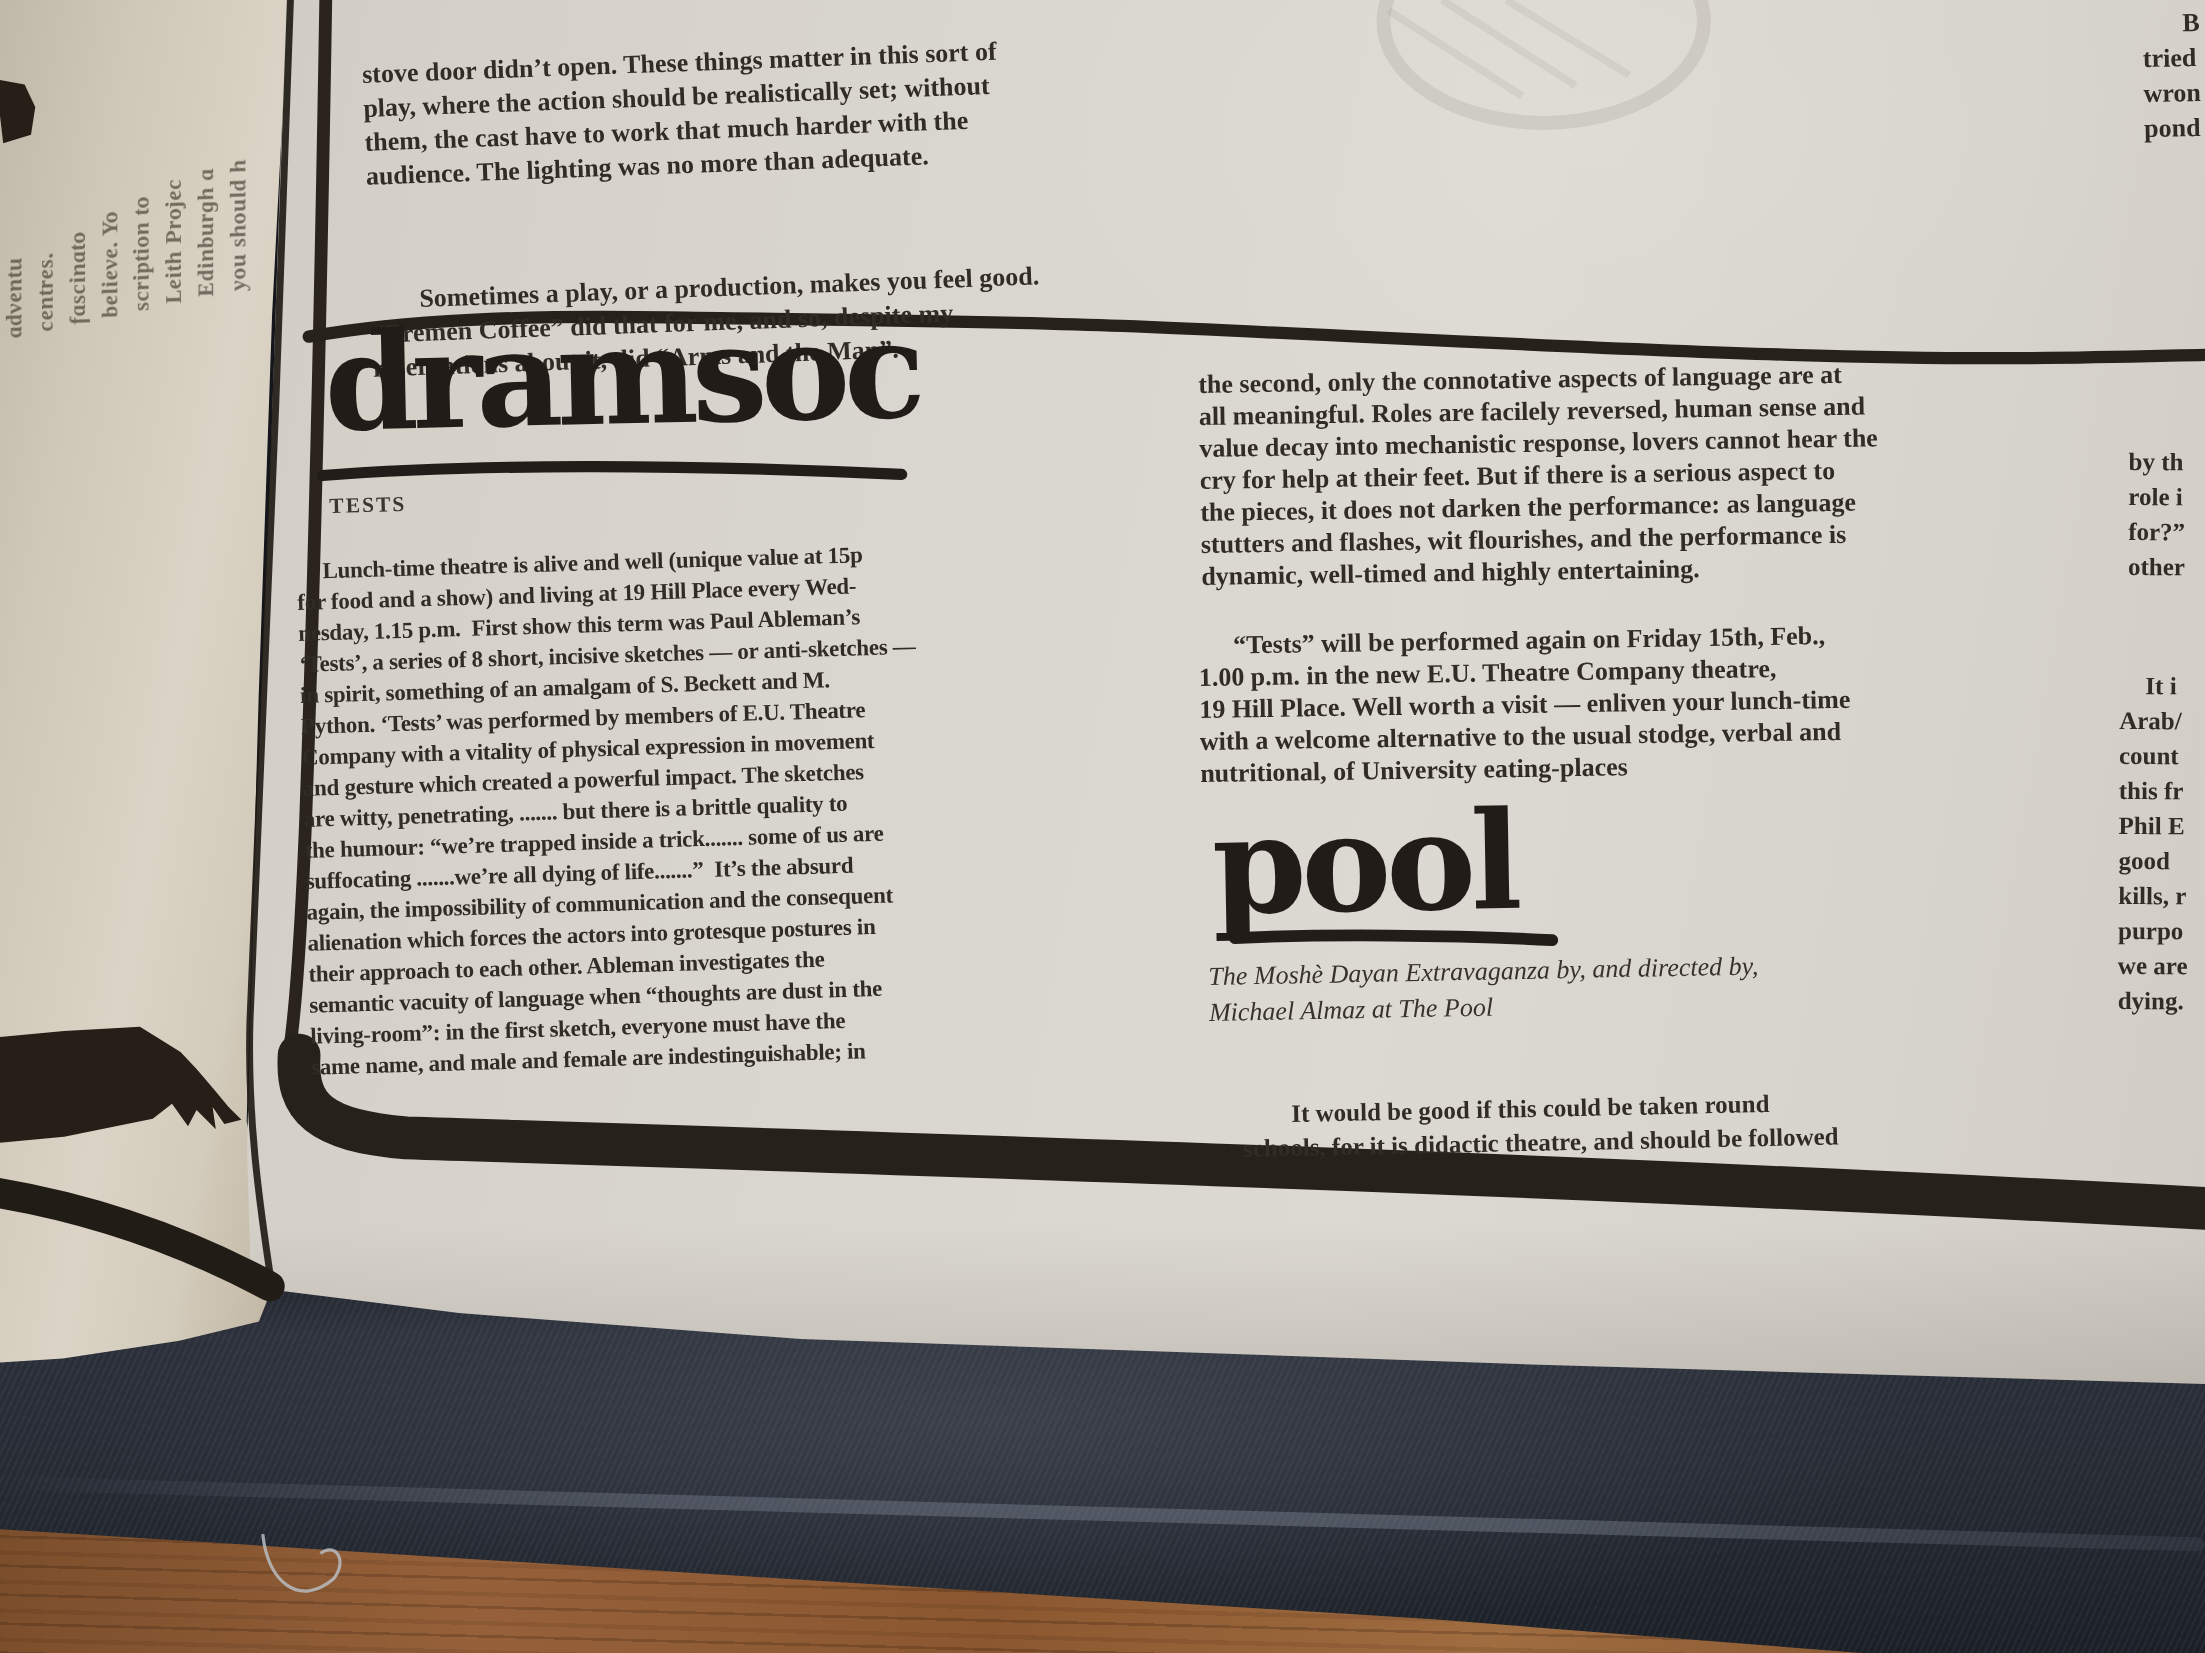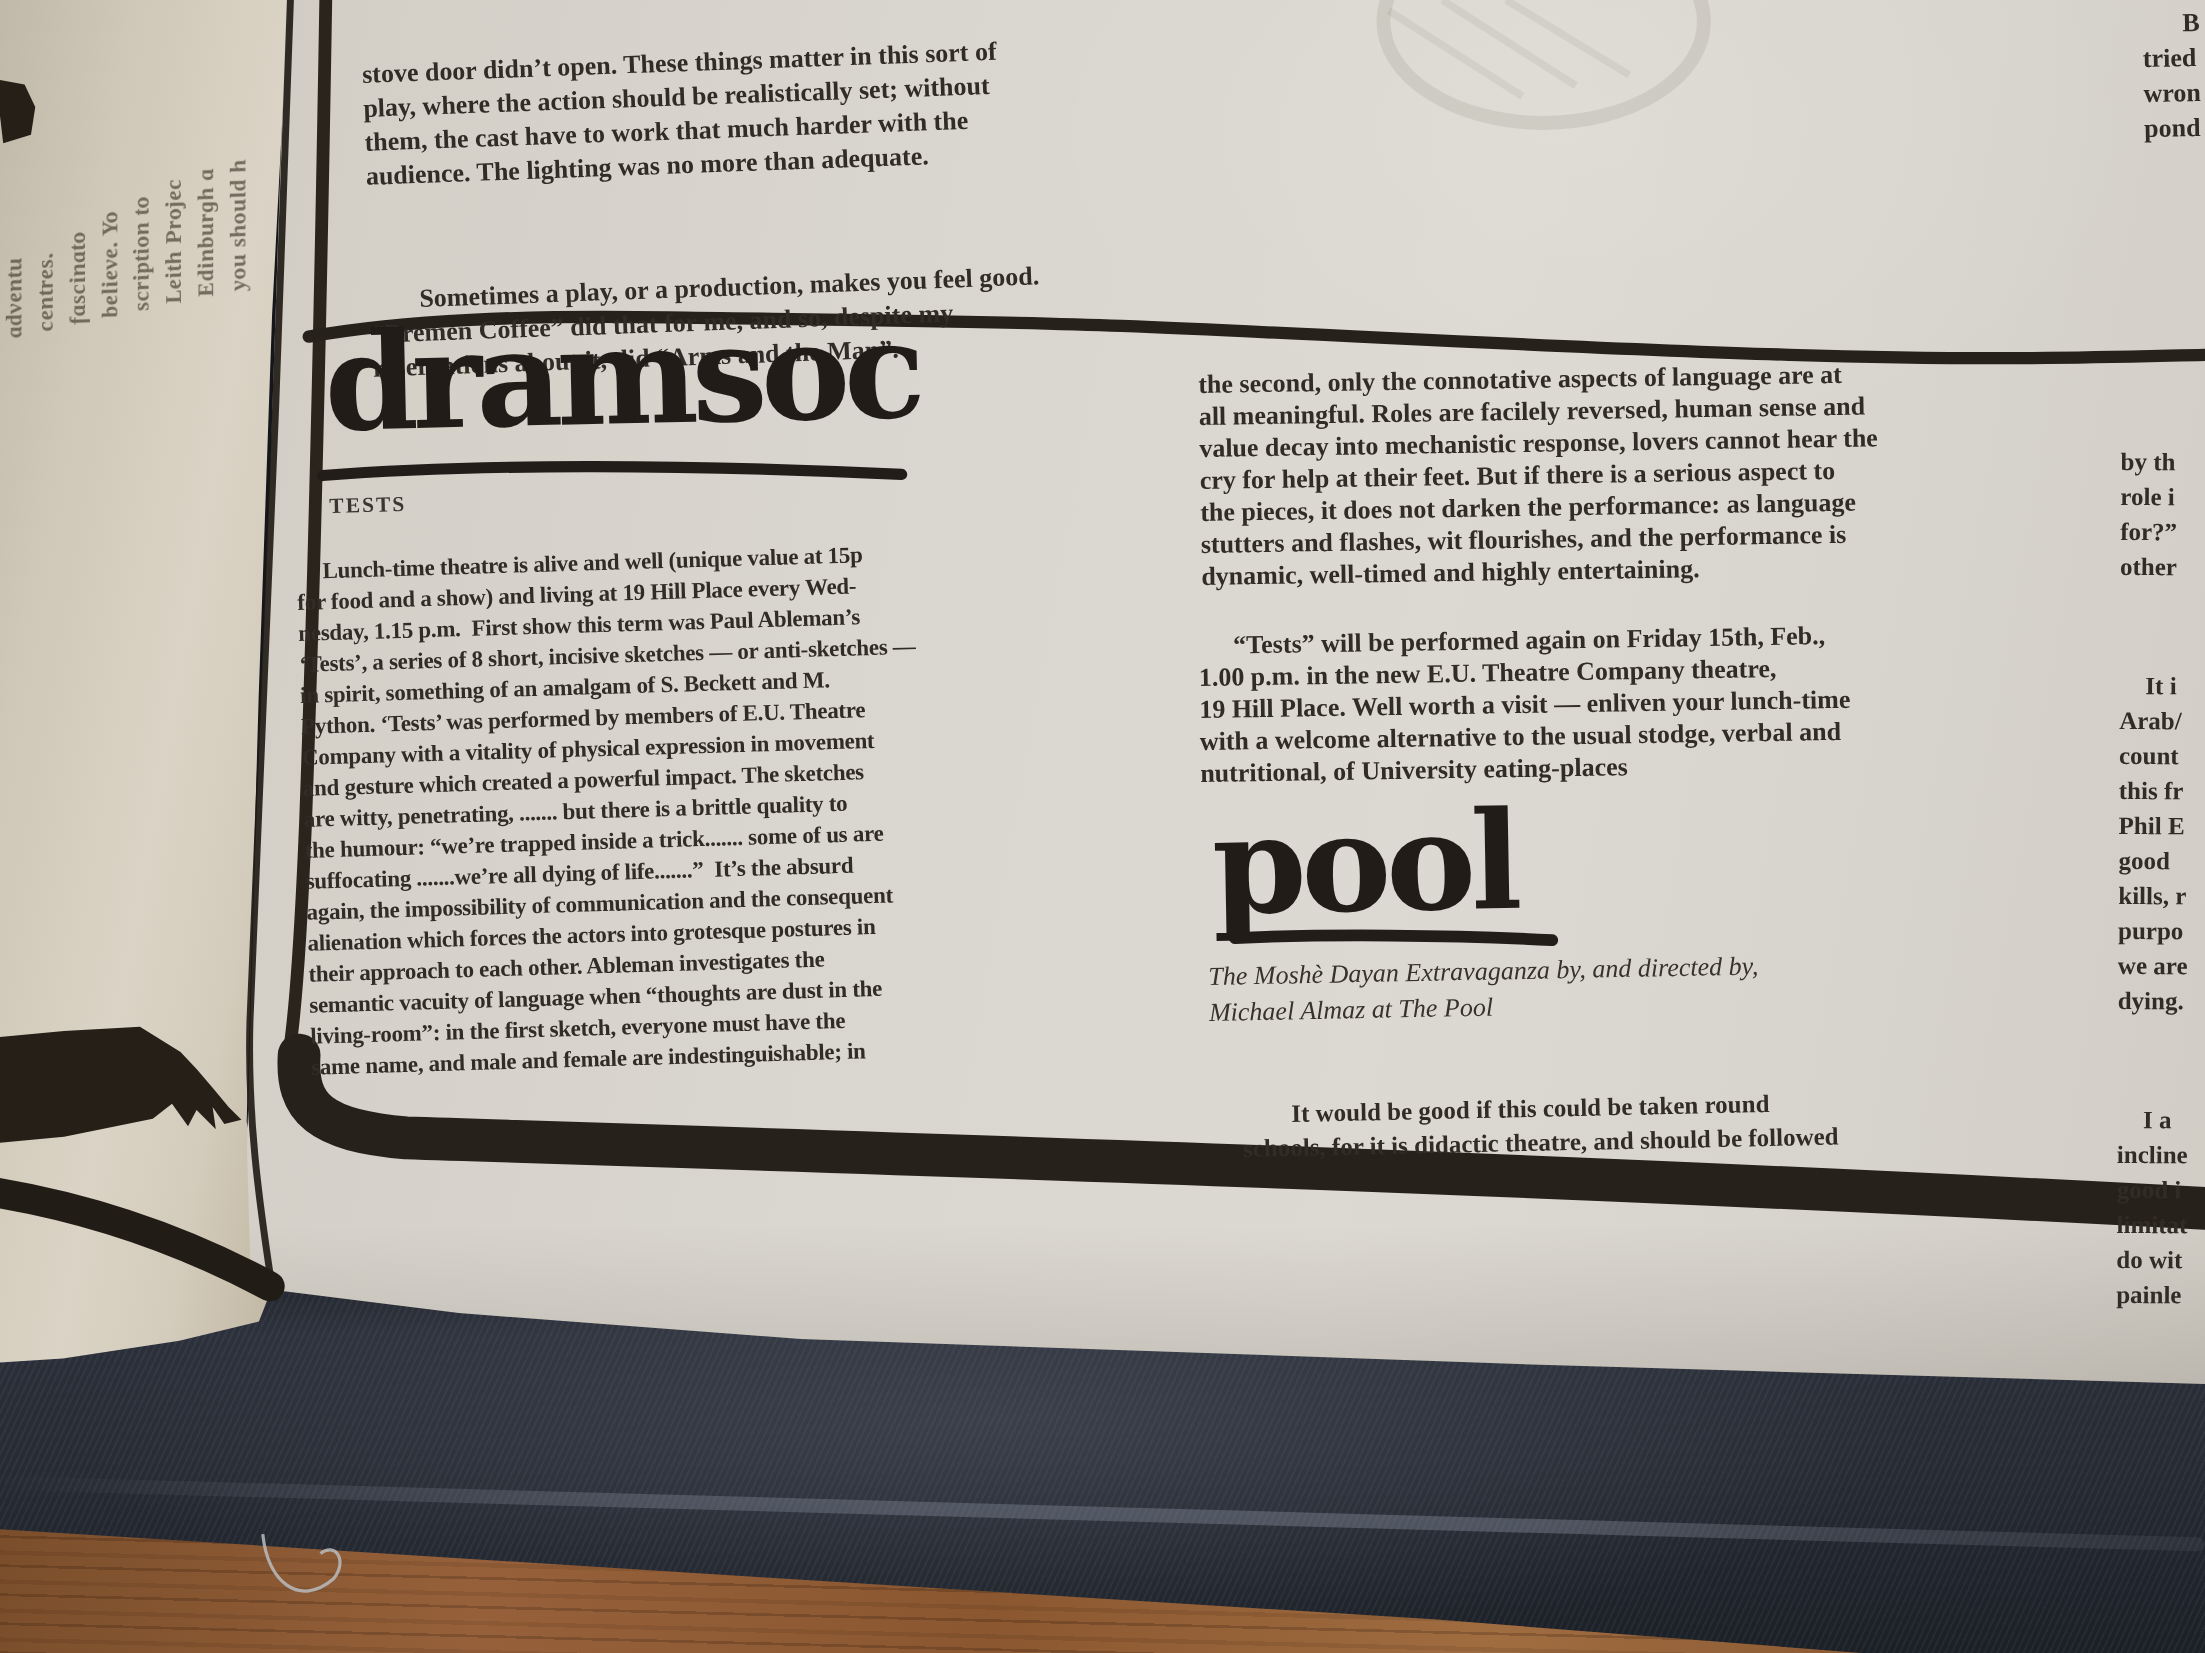--- a/index.html
+++ b/index.html
@@ -51,21 +51,21 @@
 
   #mid1{left:1198px;top:369px;font-weight:700;font-size:26px;line-height:32px;transform:rotate(-.9deg);}
   #mid2{left:1198px;top:630px;font-weight:700;font-size:26px;line-height:32px;transform:rotate(-.9deg);text-indent:35px;}
 
   #pool-head{left:1211px;top:798px;font-family:"DejaVu Serif",serif;font-weight:700;font-size:135px;line-height:1;letter-spacing:-5.3px;color:#211c17;transform:rotate(-1deg);}
   #pool-byline{left:1208px;top:959px;font-style:italic;font-size:26px;line-height:36px;color:#37322c;transform:rotate(-1.1deg);}
   #pool-para{left:1242px;top:1098px;font-weight:700;font-size:25px;line-height:34px;transform:rotate(-1.2deg);text-indent:49px;}
 
   #right-frags{left:2121px;top:374px;font-weight:700;font-size:25px;line-height:35px;transform:rotate(.3deg);}
   #right-frags .para{margin-top:14px;}
-  #right-frags .para:first-child{margin-top:0;}
+  #right-frags .para:first-child{margin-top:0;margin-left:8px;}
   #right-frags .ind{text-indent:26px;}
 
   #spine-text{left:-2.7px;top:342px;z-index:5;font-weight:700;font-style:italic;font-size:23.5px;line-height:32px;letter-spacing:0.5px;
     color:#564f42;opacity:.78;filter:blur(0.4px);transform:rotate(-90deg) skewX(12deg);transform-origin:0 0;}
 </style>
 </head>
 <body>
 
 <div id="scene">
 
@@ -169,22 +169,16 @@
     <div class="para ind">It i
 Arab/
 count
 this fr
 Phil E
 good
 kills, r
 purpo
 we are
 dying.</div>
-    <div class="para ind">I a
-incline
-good i
-limitat
-do wit
-painle</div>
   </div>
 
 </div>
 
 
 </body></html>

